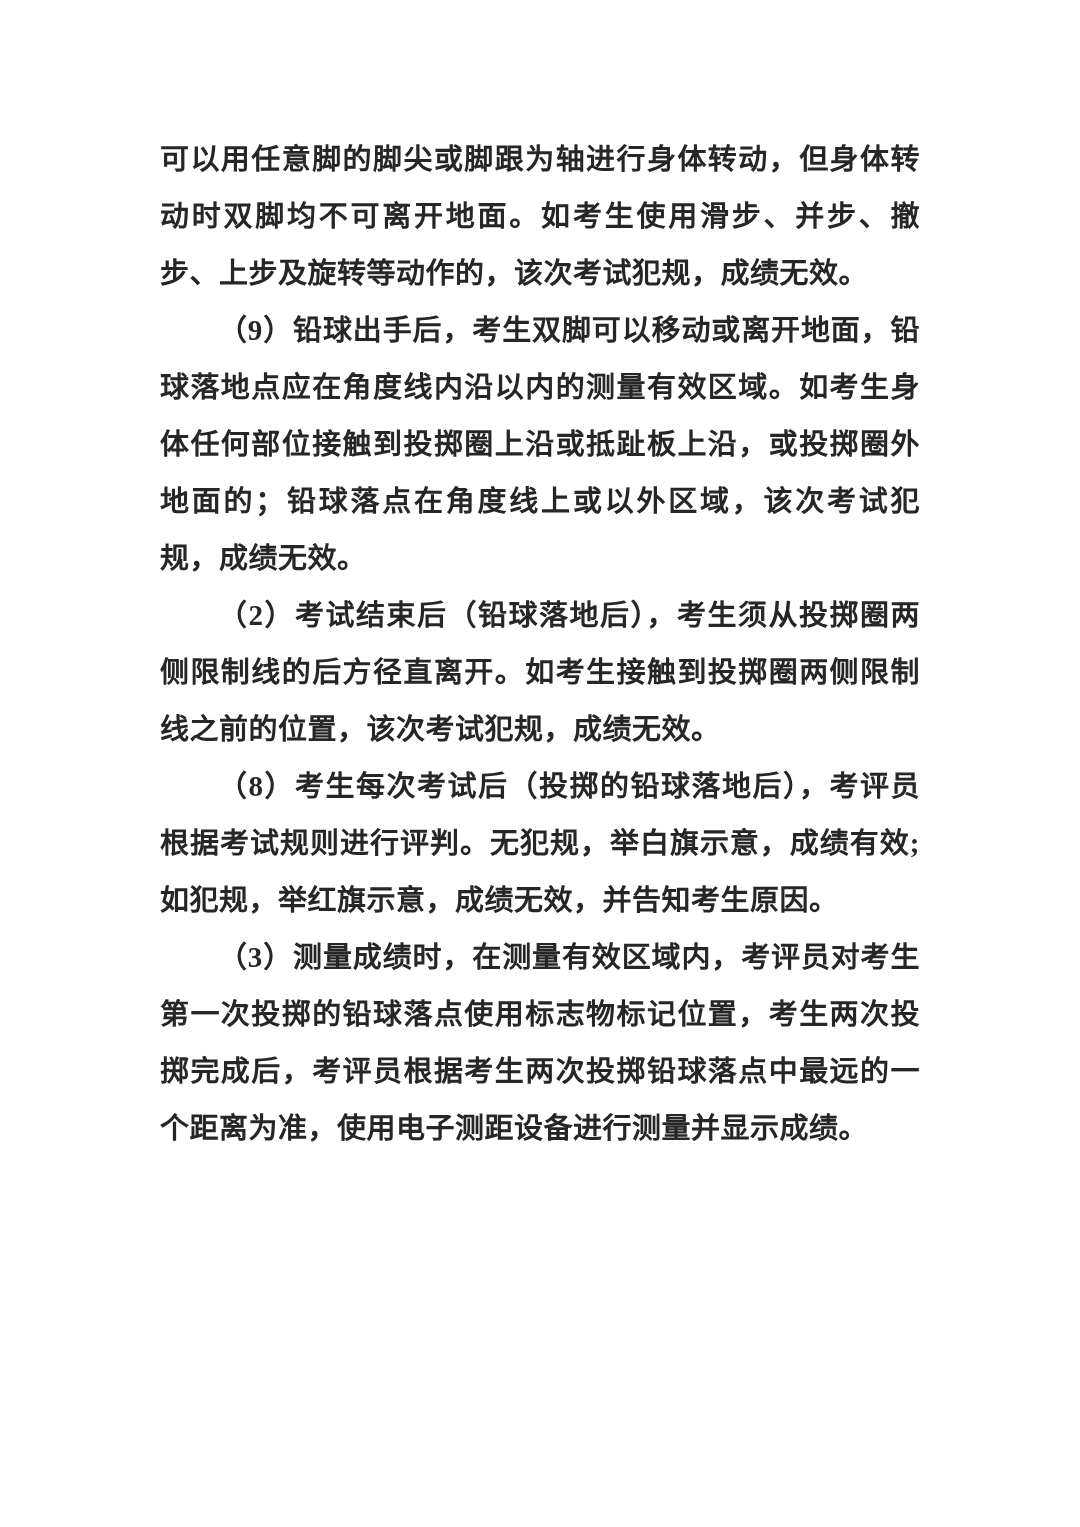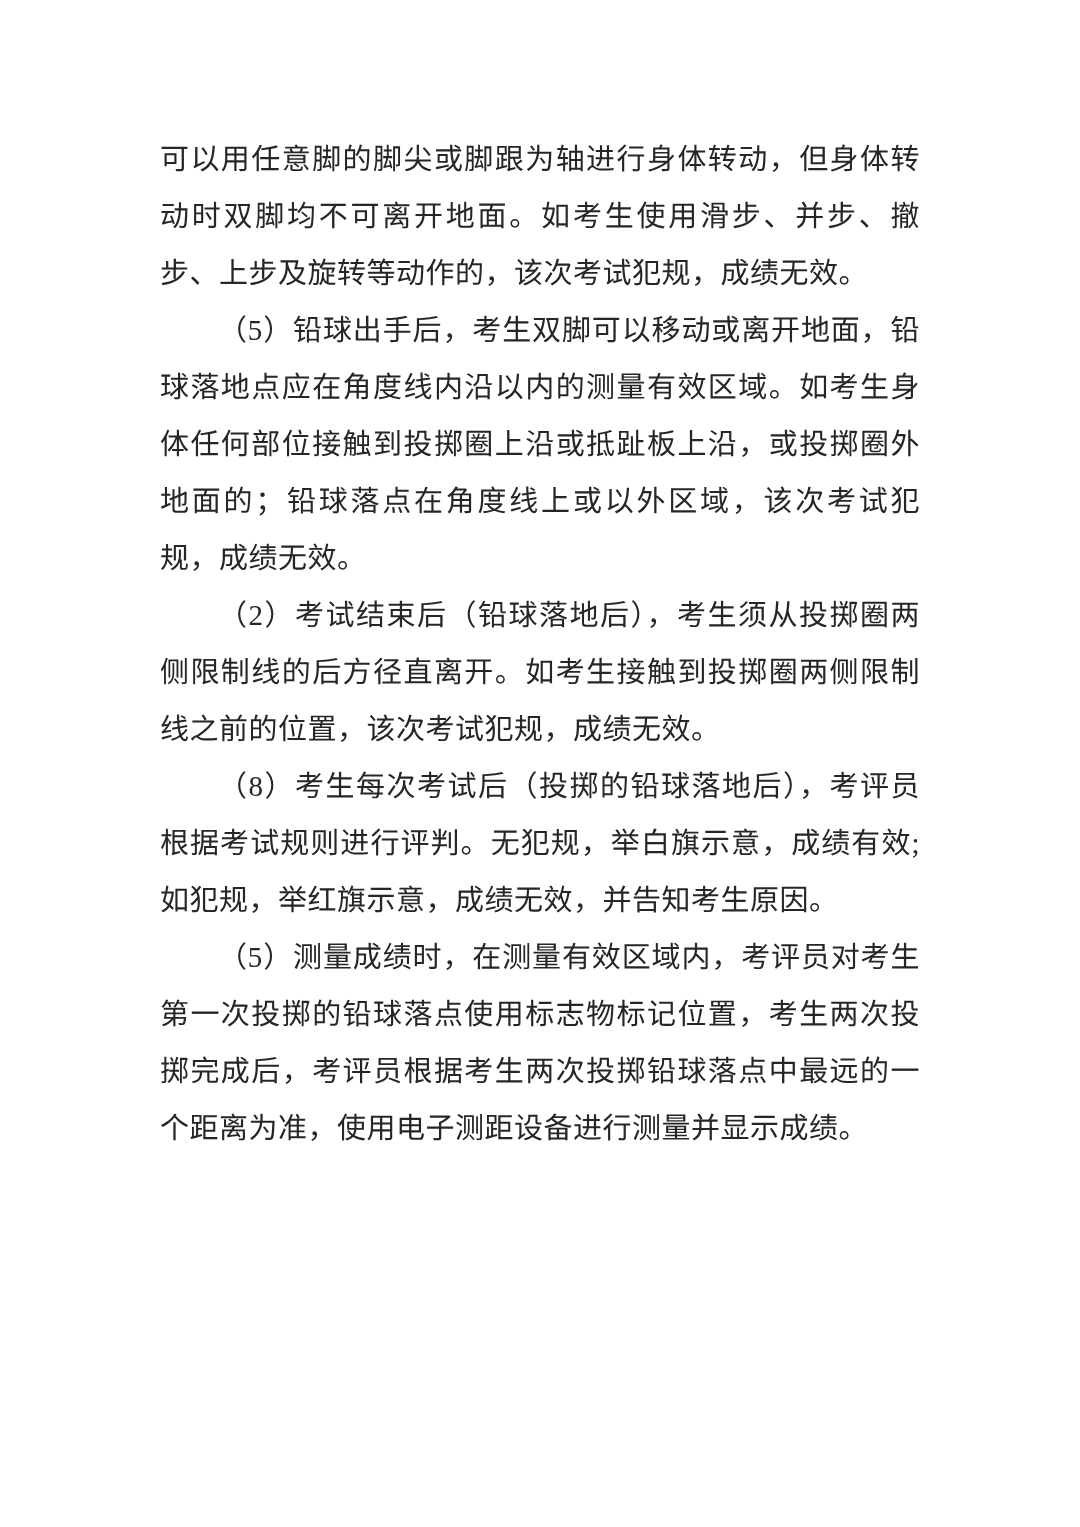--- a/index.html
+++ b/index.html
@@ -28,30 +28,30 @@
   p.para {
     margin: 0;
     padding: 0;
     font-size: 29px;
     line-height: 57px;
     color: #262626;
     letter-spacing: 0.5px;
     text-align: justify;
     text-justify: inter-ideograph;
     word-break: break-all;
-    font-weight: 400;
+    font-weight: 700;
   }
   p.para.indent {
     text-indent: 2em;
   }
 </style>
 </head>
 <body>
 
 <div class="page">
   <div class="content">
     <p class="para">可以用任意脚的脚尖或脚跟为轴进行身体转动，但身体转动时双脚均不可离开地面。如考生使用滑步、并步、撤步、上步及旋转等动作的，该次考试犯规，成绩无效。</p>
-    <p class="para indent">（5）铅球出手后，考生双脚可以移动或离开地面，铅球落地点应在角度线内沿以内的测量有效区域。如考生身体任何部位接触到投掷圈上沿或抵趾板上沿，或投掷圈外地面的；铅球落点在角度线上或以外区域，该次考试犯规，成绩无效。</p>
+    <p class="para indent">（9）铅球出手后，考生双脚可以移动或离开地面，铅球落地点应在角度线内沿以内的测量有效区域。如考生身体任何部位接触到投掷圈上沿或抵趾板上沿，或投掷圈外地面的；铅球落点在角度线上或以外区域，该次考试犯规，成绩无效。</p>
     <p class="para indent">（2）考试结束后（铅球落地后），考生须从投掷圈两侧限制线的后方径直离开。如考生接触到投掷圈两侧限制线之前的位置，该次考试犯规，成绩无效。</p>
     <p class="para indent">（8）考生每次考试后（投掷的铅球落地后），考评员根据考试规则进行评判。无犯规，举白旗示意，成绩有效;如犯规，举红旗示意，成绩无效，并告知考生原因。</p>
-    <p class="para indent">（5）测量成绩时，在测量有效区域内，考评员对考生第一次投掷的铅球落点使用标志物标记位置，考生两次投掷完成后，考评员根据考生两次投掷铅球落点中最远的一个距离为准，使用电子测距设备进行测量并显示成绩。</p>
+    <p class="para indent">（3）测量成绩时，在测量有效区域内，考评员对考生第一次投掷的铅球落点使用标志物标记位置，考生两次投掷完成后，考评员根据考生两次投掷铅球落点中最远的一个距离为准，使用电子测距设备进行测量并显示成绩。</p>
   </div>
 </div>
 
 </body></html>

